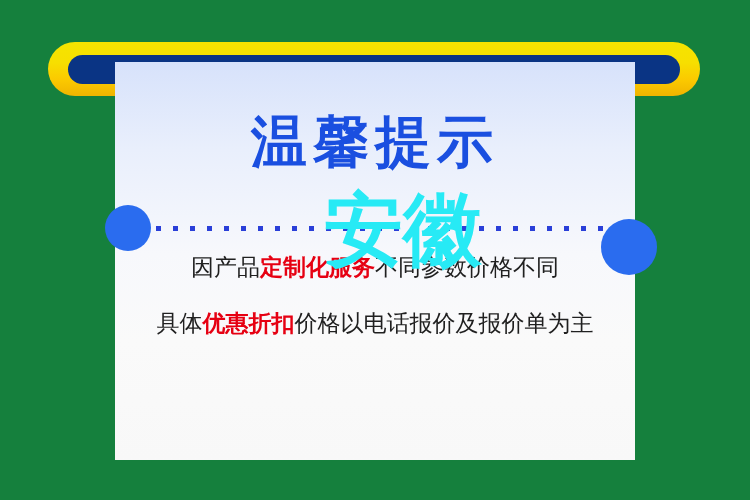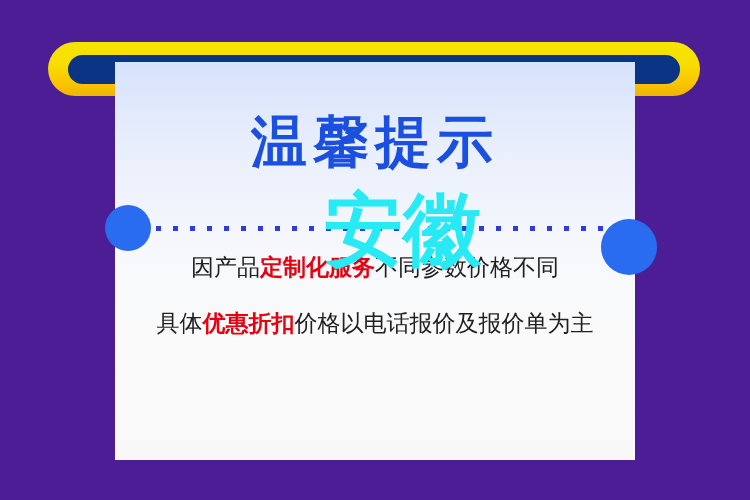--- a/index.html
+++ b/index.html
@@ -12,21 +12,21 @@
   body {
     font-family: "DejaVu Sans", "Liberation Sans", sans-serif;
     background: #2a6cef;
     position: relative;
   }
   #stage {
     position: absolute;
     left: 0; top: 0;
     width: 750px;
     height: 500px;
-    background: #4c1d95;
+    background: #15803d;
     overflow: hidden;
   }
 
   
   .pill-yellow {
     position: absolute;
     left: 48px;
     top: 42px;
     width: 652px;
     height: 54px;

